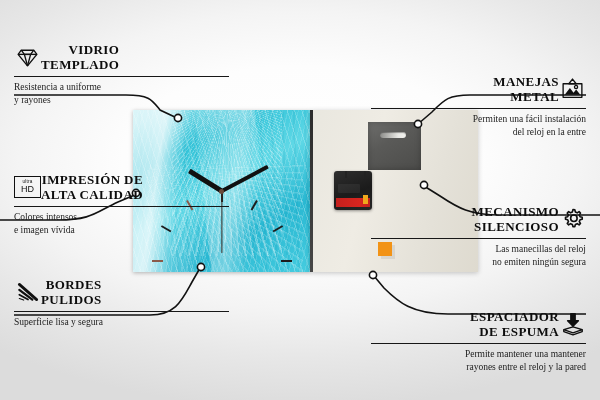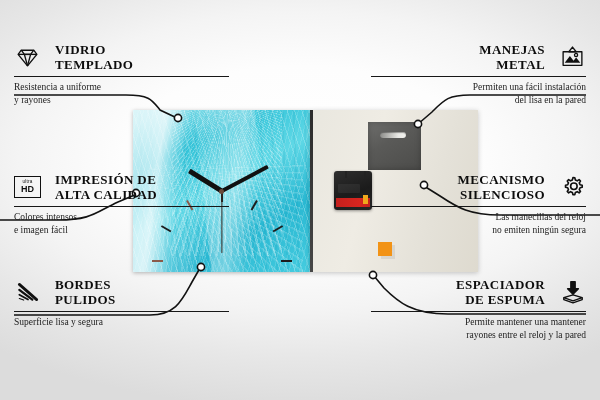--- a/index.html
+++ b/index.html
@@ -243,26 +243,27 @@
     height: 400px;
     pointer-events: none;
   }
 
   
   .feature {
     position: absolute;
     width: 215px;
   }
   .feature.left { text-align: left; }
-  .feature.right { text-align: right; }
+  .feature.right { text-align: right; margin-top: 32px; }
 
   .feature-head {
     display: flex;
     align-items: center;
-    gap: 14px;
+    gap: 0;
+    text-align: right;
   }
   .feature.right .feature-head {
     flex-direction: row-reverse;
   }
   .feature-icon {
     flex: 0 0 auto;
     width: 27px;
     height: 27px;
     display: flex;
     align-items: center;
@@ -312,21 +313,21 @@
   }
   .hd-badge .ultra {
     font-family: "Liberation Sans", sans-serif;
     font-size: 4.6px;
     letter-spacing: 0.2px;
     color: #101010;
   }
   .hd-badge .hd {
     font-family: "Liberation Sans", sans-serif;
     font-size: 9px;
-    font-weight: bold;
+    font-weight: normal;
     color: #101010;
     margin-top: 0.5px;
   }
 </style>
 </head>
 <body>
 
 <div id="infographic">
 
   <div class="product-stage">
@@ -430,21 +431,21 @@
         </span>
       </span>
       <span class="feature-title">
         <span>IMPRESIÓN DE</span><br>
         <span>ALTA CALIDAD</span>
       </span>
     </div>
     <div class="feature-rule"></div>
     <div class="feature-desc">
       <span>Colores intensos</span><br>
-      <span>e imagen fácil</span>
+      <span>e imagen vívida</span>
     </div>
   </div>
 
   <div class="feature left" id="feat-bordes">
     <div class="feature-head">
       <span class="feature-icon">
         <svg viewBox="0 0 24 24" width="26" height="26" fill="none" stroke="#101010" stroke-linecap="round">
           <path d="M4 5 L20 19" stroke-width="2.6"></path>
           <path d="M4 10 L16 19" stroke-width="2.1"></path>
           <path d="M4 14.5 L12 19" stroke-width="1.6"></path>
@@ -473,21 +474,21 @@
         </svg>
       </span>
       <span class="feature-title">
         <span>MANEJAS</span><br>
         <span>METAL</span>
       </span>
     </div>
     <div class="feature-rule"></div>
     <div class="feature-desc">
       <span>Permiten una fácil instalación</span><br>
-      <span>del lisa en la pared</span>
+      <span>del reloj en la entre</span>
     </div>
   </div>
 
   <div class="feature right" id="feat-mecanismo">
     <div class="feature-head">
       <span class="feature-icon">
         <svg viewBox="0 0 24 24" width="26" height="26" fill="none" stroke="#101010" stroke-width="1.5" stroke-linejoin="round">
           <path d="M12 3.2 L13.7 3.6 L14.2 5.6 L15.9 6.3 L17.6 5.2 L18.9 6.5 L17.8 8.2 L18.5 9.9 L20.5 10.4 L20.5 12.2 L18.5 12.7 L17.8 14.4 L18.9 16.1 L17.6 17.4 L15.9 16.3 L14.2 17 L13.7 19 L11.9 19 L11.4 17 L9.7 16.3 L8 17.4 L6.7 16.1 L7.8 14.4 L7.1 12.7 L5.1 12.2 L5.1 10.4 L7.1 9.9 L7.8 8.2 L6.7 6.5 L8 5.2 L9.7 6.3 L11.4 5.6 L11.9 3.6 Z"></path>
           <circle cx="12.8" cy="11.3" r="3"></circle>
         </svg>

